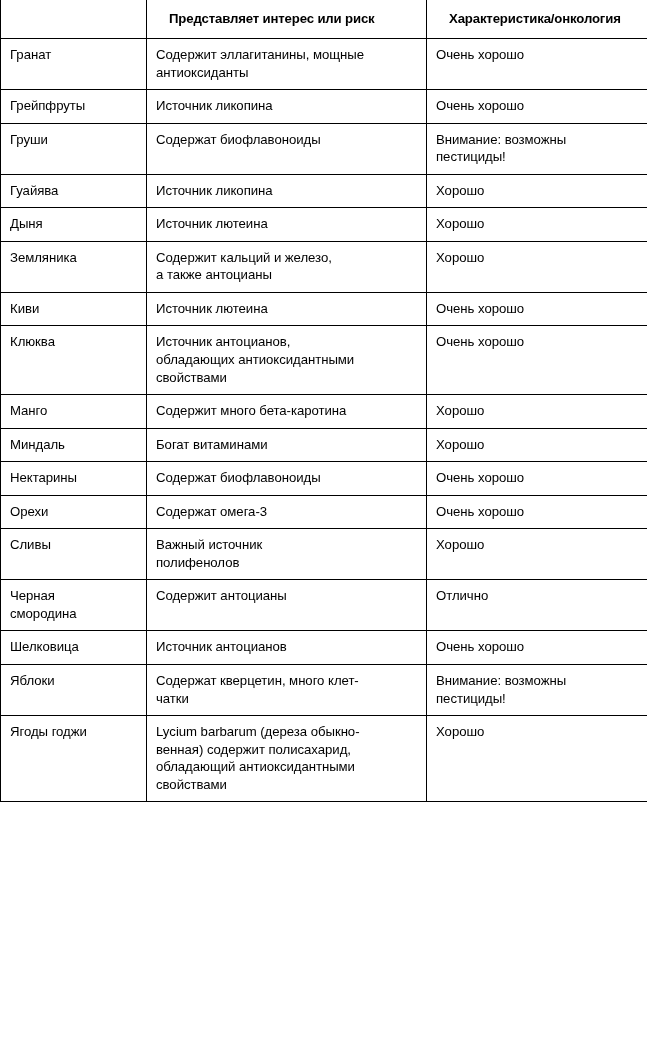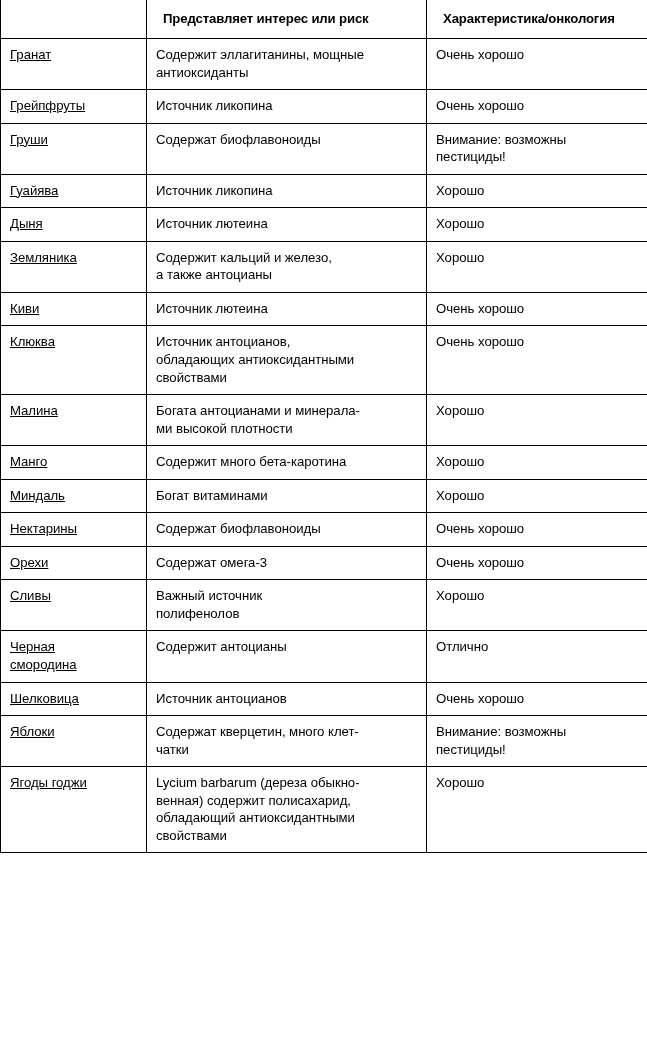--- a/index.html
+++ b/index.html
@@ -42,35 +42,35 @@
     line-height: 1.33;
     white-space: pre-line;
     word-break: normal;
     overflow-wrap: break-word;
   }
 
   
   table.fruit-table thead th {
     border: 1.6px solid #000000;
     border-top: none;
-    padding: 9px 9px 9px 16px;
+    padding: 9px 9px 9px 22px;
     vertical-align: middle;
     text-align: left;
     font-weight: bold;
     font-size: 13.2px;
     line-height: 1.3;
     letter-spacing: -0.15px;
     height: 20px;
   }
 
   table.fruit-table thead th.blank-head {
     border-left: 1.6px solid #000000;
   }
 
-  .cell-name  { letter-spacing: -0.05px; text-decoration: underline; }
+  .cell-name  { letter-spacing: -0.05px; }
   .cell-desc  { letter-spacing: -0.05px; }
   .cell-grade { letter-spacing: -0.05px; }
 </style>
 </head>
 <body>
 
 <div class="sheet">
   <table class="fruit-table">
     <colgroup>
       <col class="c-name">
@@ -124,26 +124,20 @@
           <td class="cell-grade">Очень хорошо</td>
         </tr>
         <tr>
           <td class="cell-name">Клюква</td>
           <td class="cell-desc">Источник антоцианов,
 обладающих антиоксидантными
 свойствами</td>
           <td class="cell-grade">Очень хорошо</td>
         </tr>
         <tr>
-          <td class="cell-name">Малина</td>
-          <td class="cell-desc">Богата антоцианами и минерала-
-ми высокой плотности</td>
-          <td class="cell-grade">Хорошо</td>
-        </tr>
-        <tr>
           <td class="cell-name">Манго</td>
           <td class="cell-desc">Содержит много бета-каротина</td>
           <td class="cell-grade">Хорошо</td>
         </tr>
         <tr>
           <td class="cell-name">Миндаль</td>
           <td class="cell-desc">Богат витаминами</td>
           <td class="cell-grade">Хорошо</td>
         </tr>
         <tr>

